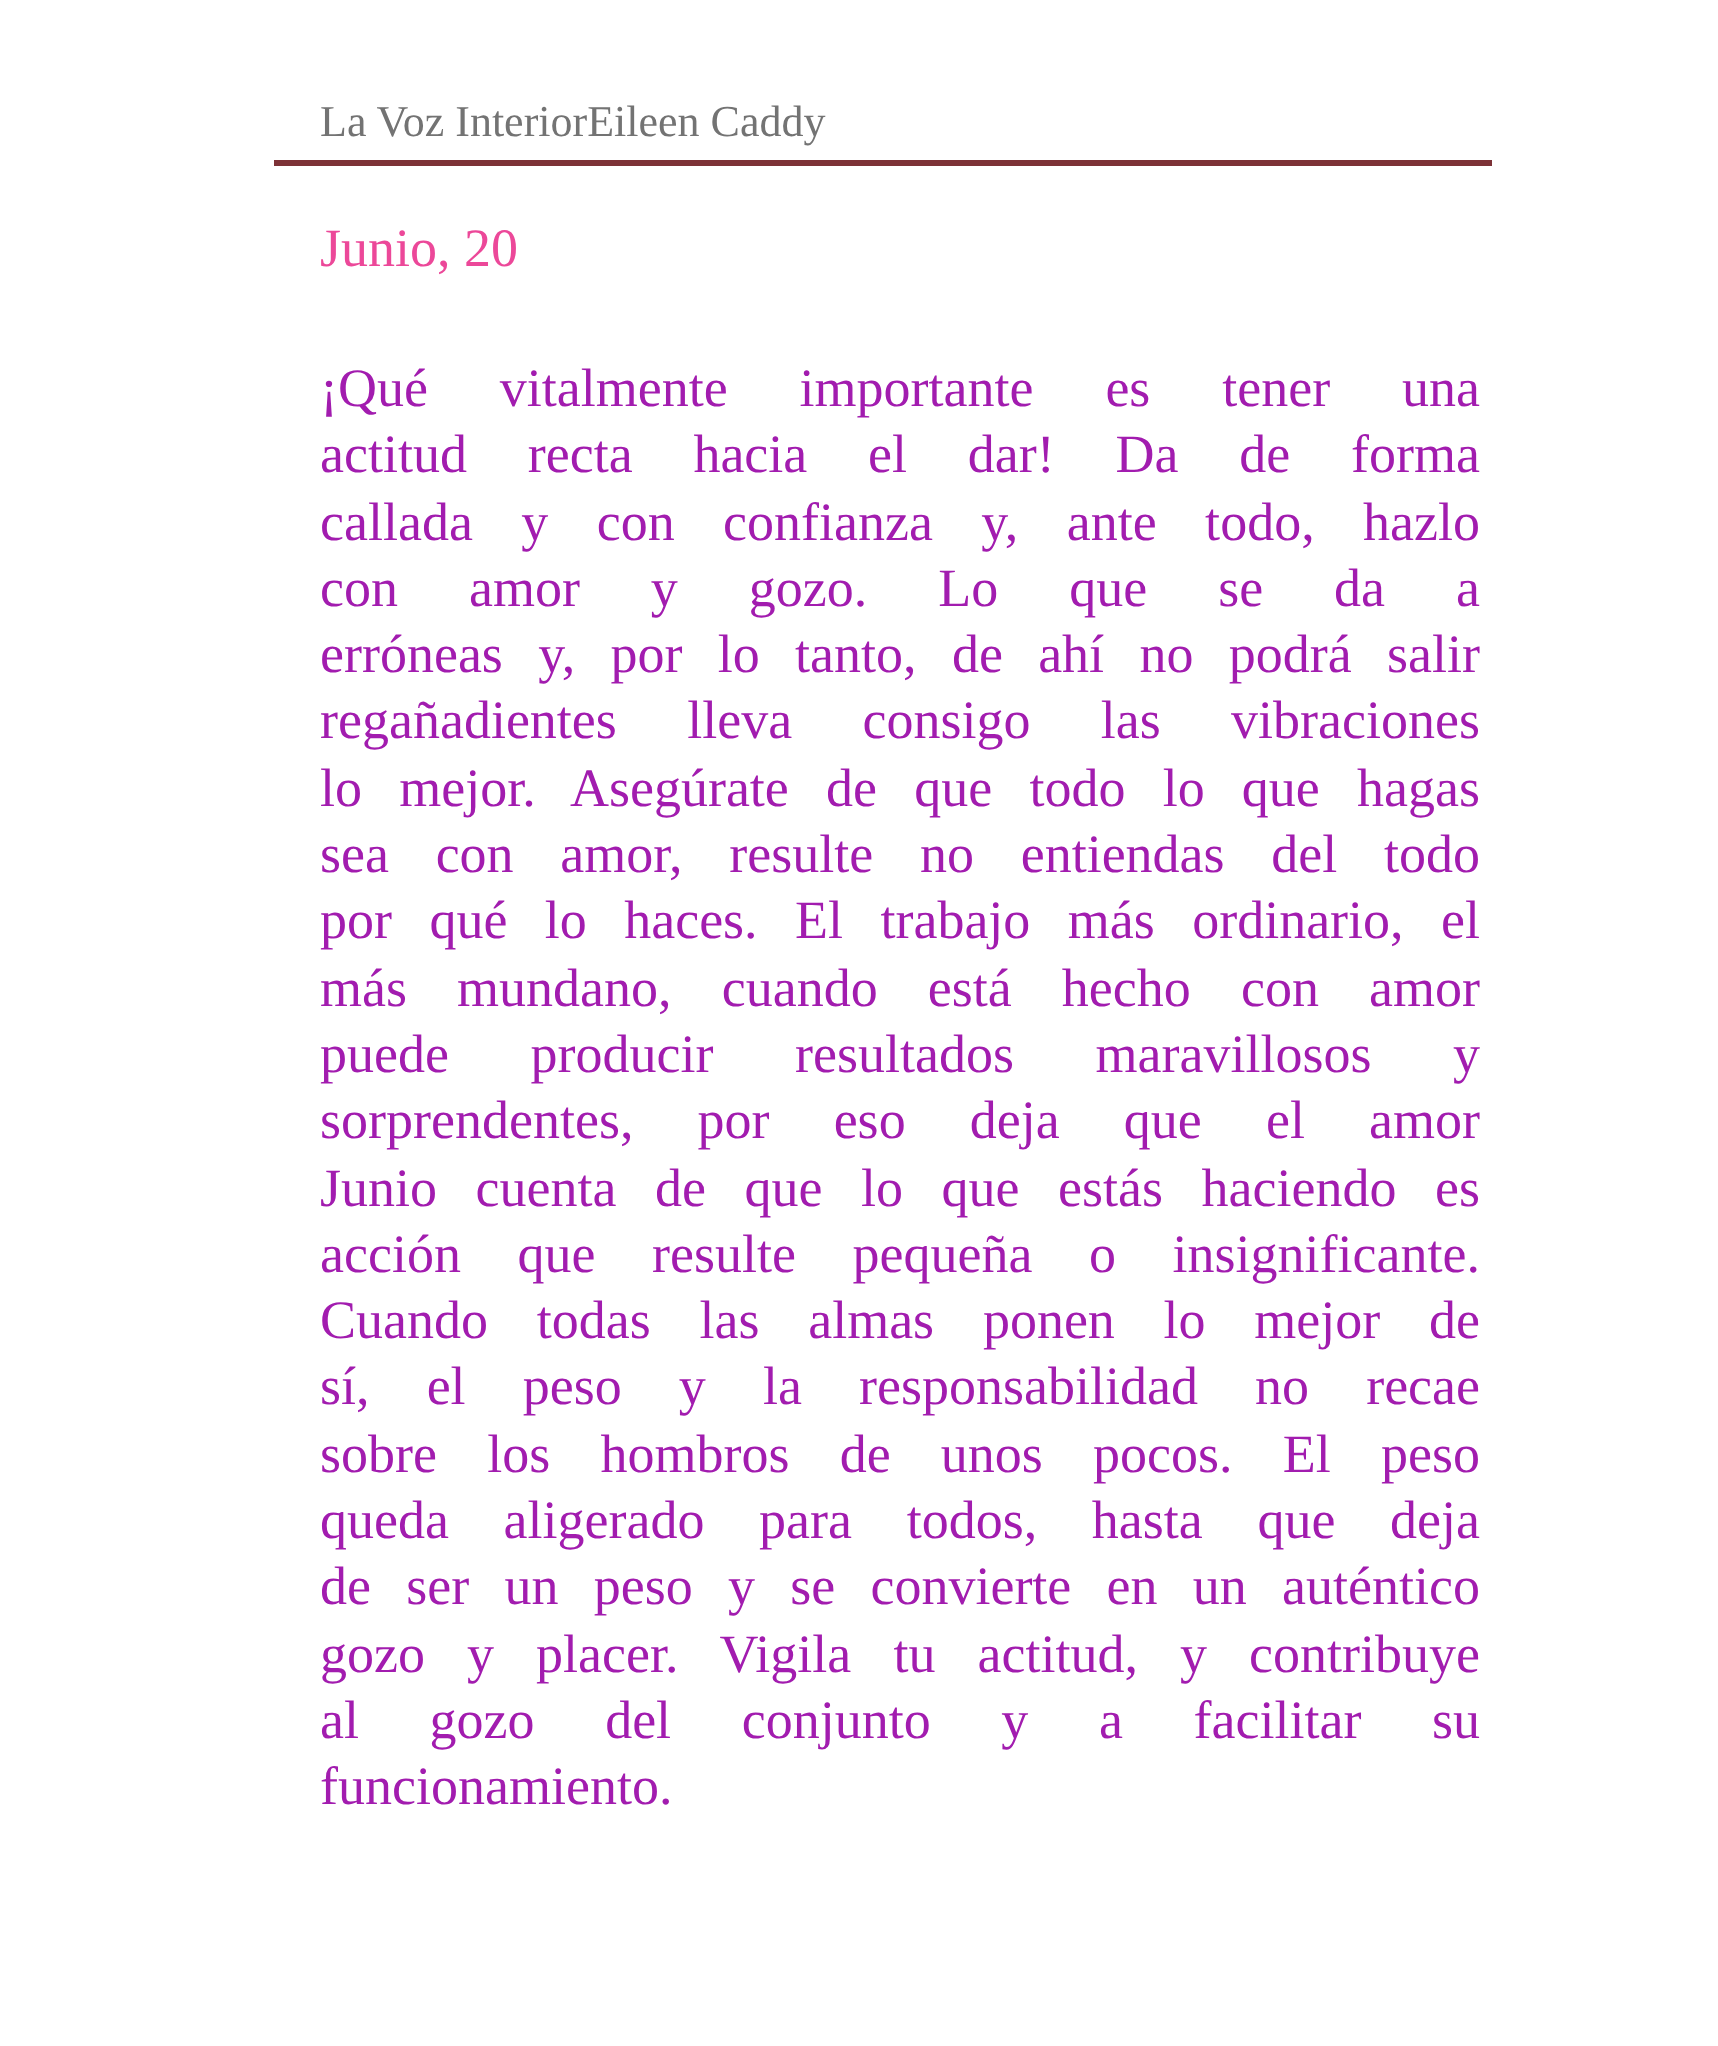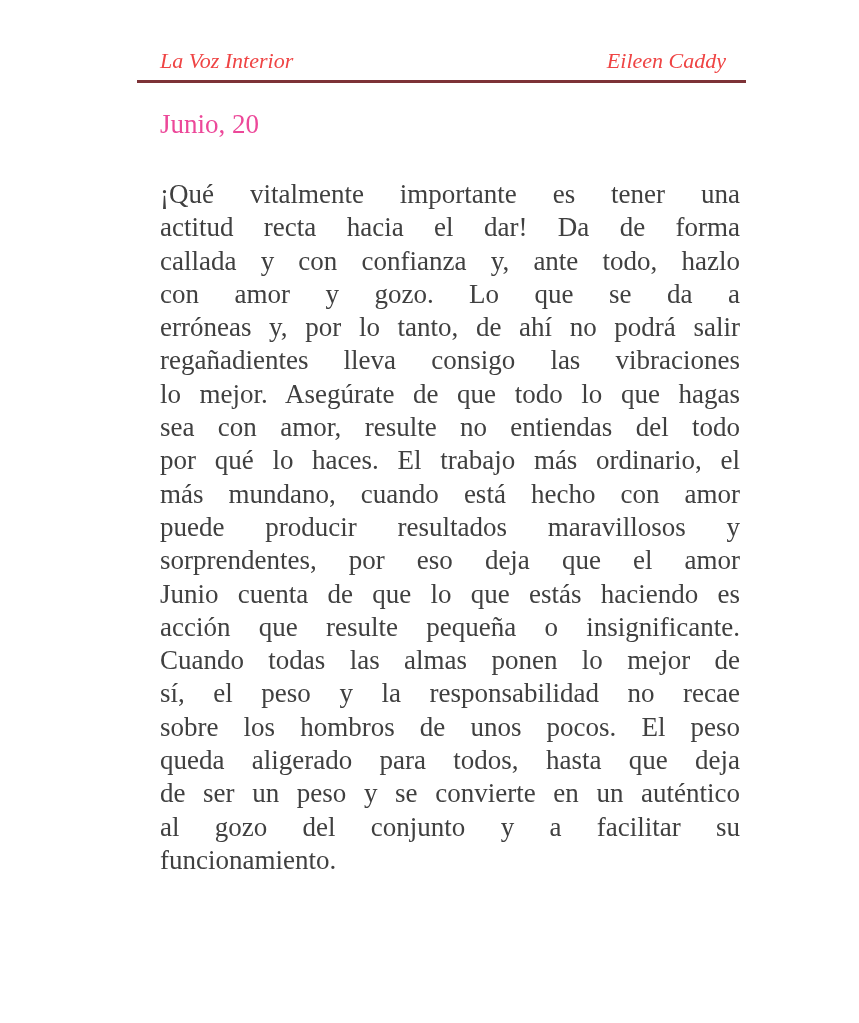--- a/index.html
+++ b/index.html
@@ -15,26 +15,24 @@
     overflow: hidden;
     font-family: "Liberation Serif", "DejaVu Serif", serif;
     color: #141414;
   }
   .running-header {
     position: absolute;
     top: 48px;
     left: 160px;
     width: 566px;
     display: flex;
-    justify-content: space-between;
     align-items: baseline;
     font-size: 22px;
     line-height: 26px;
-    color: #ef4444;
-    font-style: italic;
+    color: #737373;
   }
   .header-rule {
     position: absolute;
     top: 80px;
     left: 137px;
     width: 609px;
     height: 3px;
     background: #7d3237; 
   }
   .date-heading {
@@ -47,21 +45,21 @@
     line-height: 32px;
     color: #ec4899;
   }
   .body-text {
     position: absolute;
     top: 178px;
     left: 160px;
     width: 580px;
     font-size: 27px;
     line-height: 33.3px;
-    color: #404040;
+    color: #a21caf;
   }
   .body-line {
     text-align: justify;
     text-align-last: justify;
     white-space: normal;
   }
   .body-line.last {
     text-align-last: left;
   }
 </style>
@@ -92,17 +90,18 @@
       <div class="body-line">más mundano, cuando está hecho con amor</div>
       <div class="body-line">puede producir resultados maravillosos y</div>
       <div class="body-line">sorprendentes, por eso deja que el amor</div>
       <div class="body-line">Junio cuenta de que lo que estás haciendo es</div>
       <div class="body-line">acción que resulte pequeña o insignificante.</div>
       <div class="body-line">Cuando todas las almas ponen lo mejor de</div>
       <div class="body-line">sí, el peso y la responsabilidad no recae</div>
       <div class="body-line">sobre los hombros de unos pocos. El peso</div>
       <div class="body-line">queda aligerado para todos, hasta que deja</div>
       <div class="body-line">de ser un peso y se convierte en un auténtico</div>
+      <div class="body-line">gozo y placer. Vigila tu actitud, y contribuye</div>
       <div class="body-line">al gozo del conjunto y a facilitar su</div>
       <div class="body-line last">funcionamiento.</div>
     </div>
 
 </div>
 
 </body></html>

